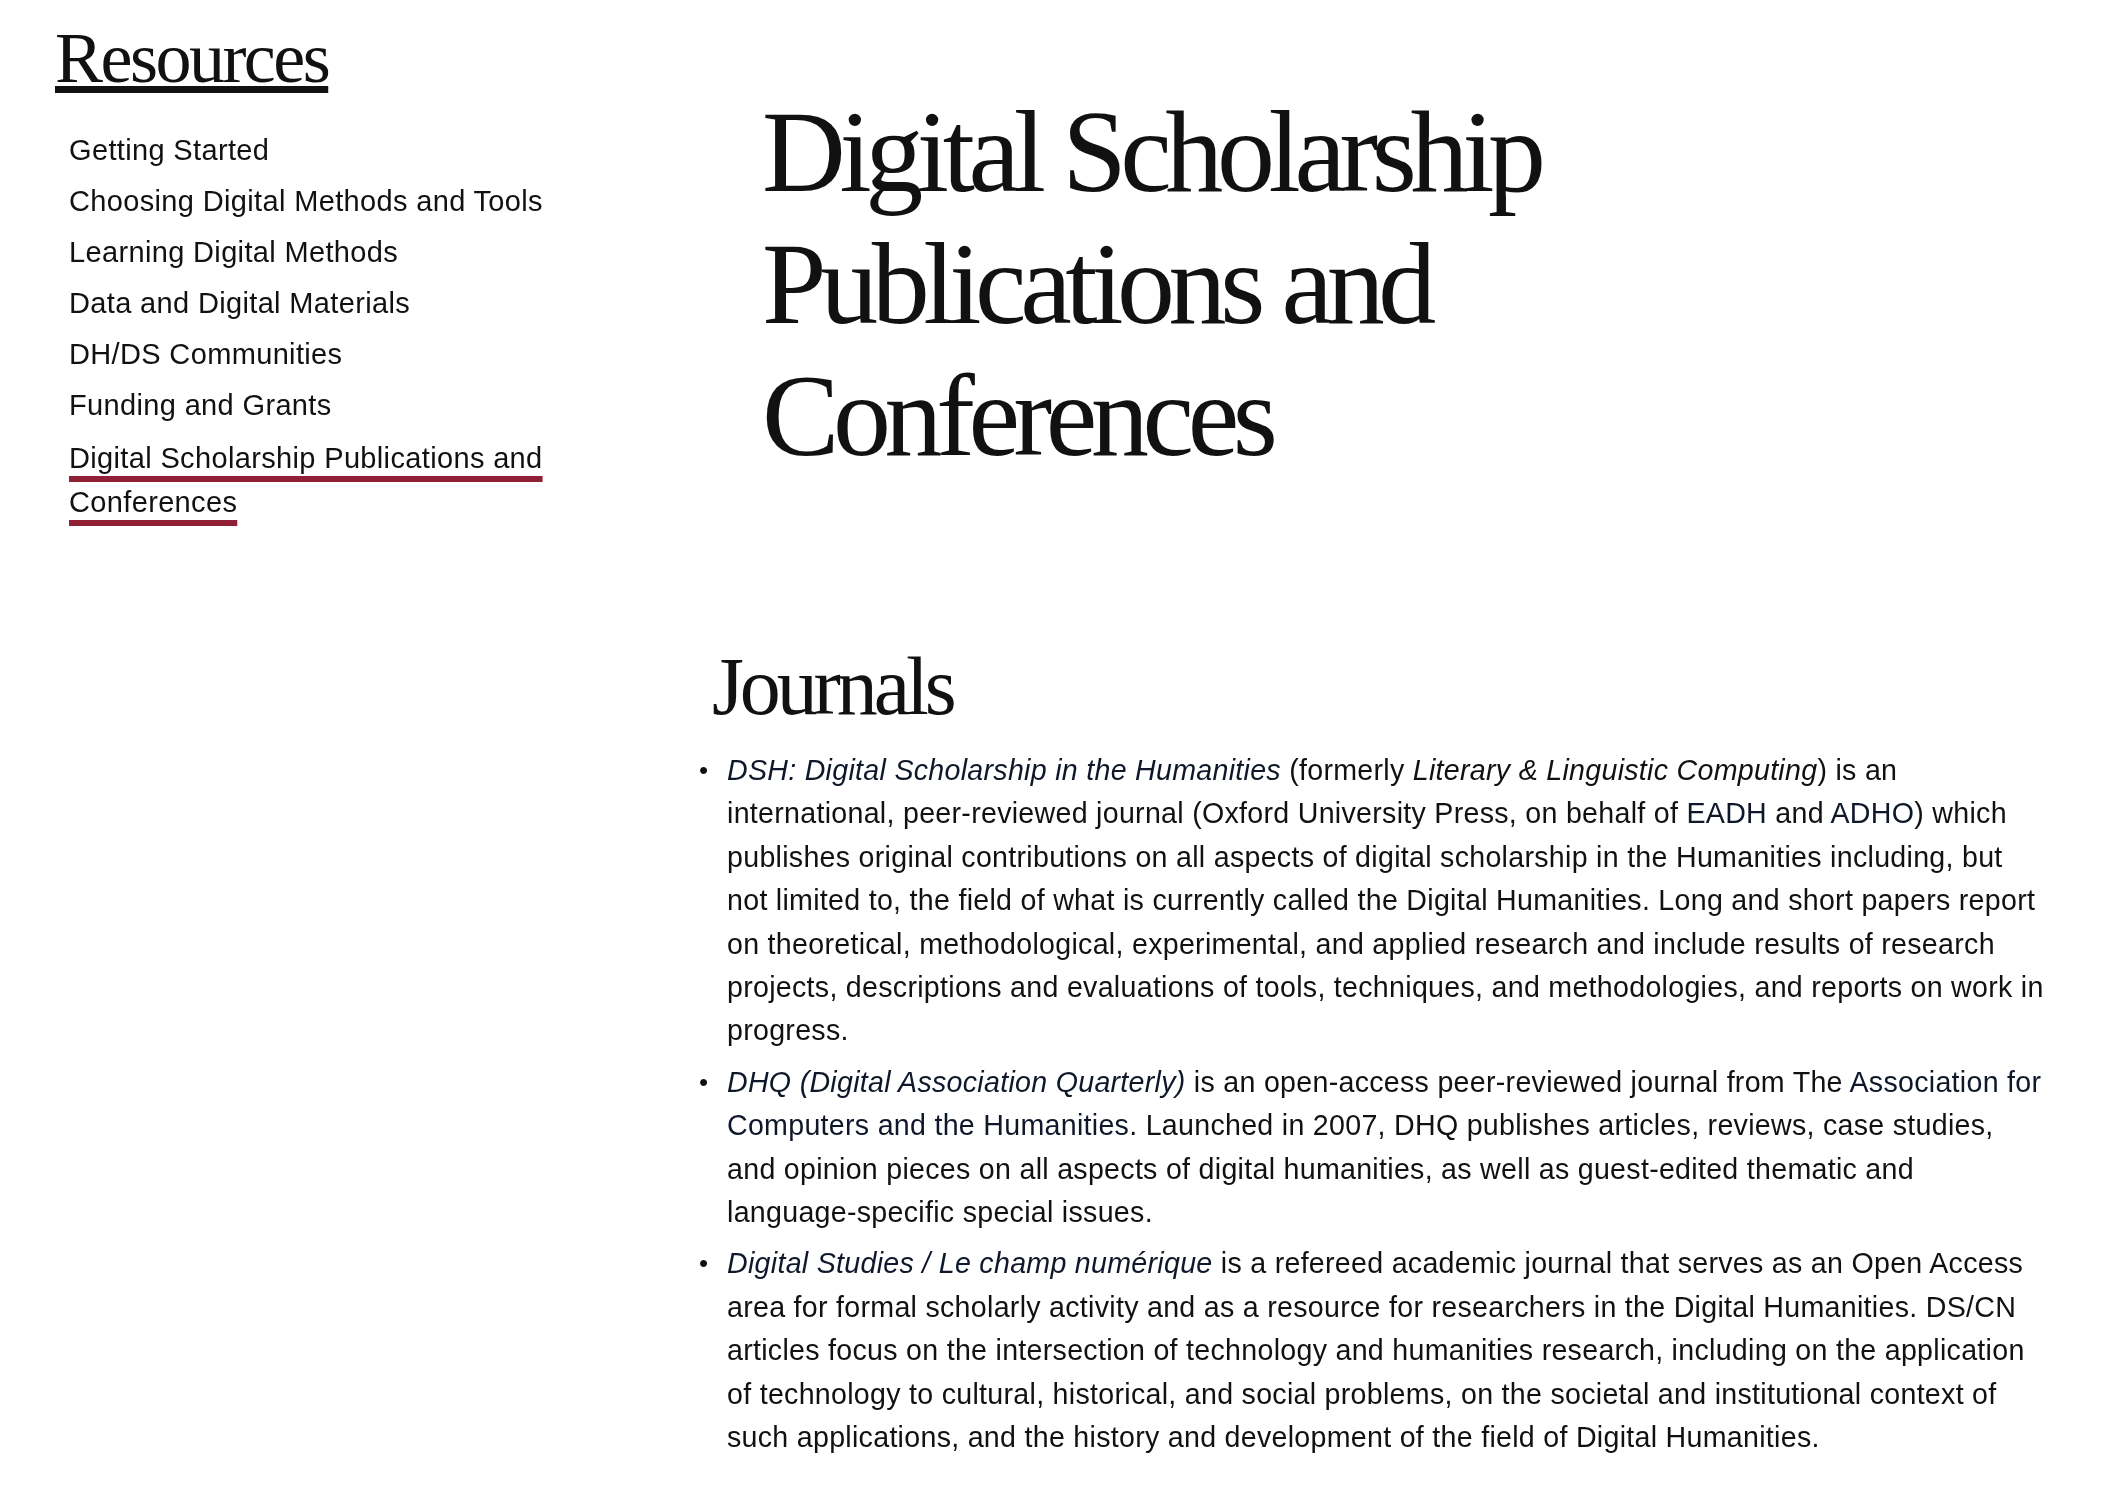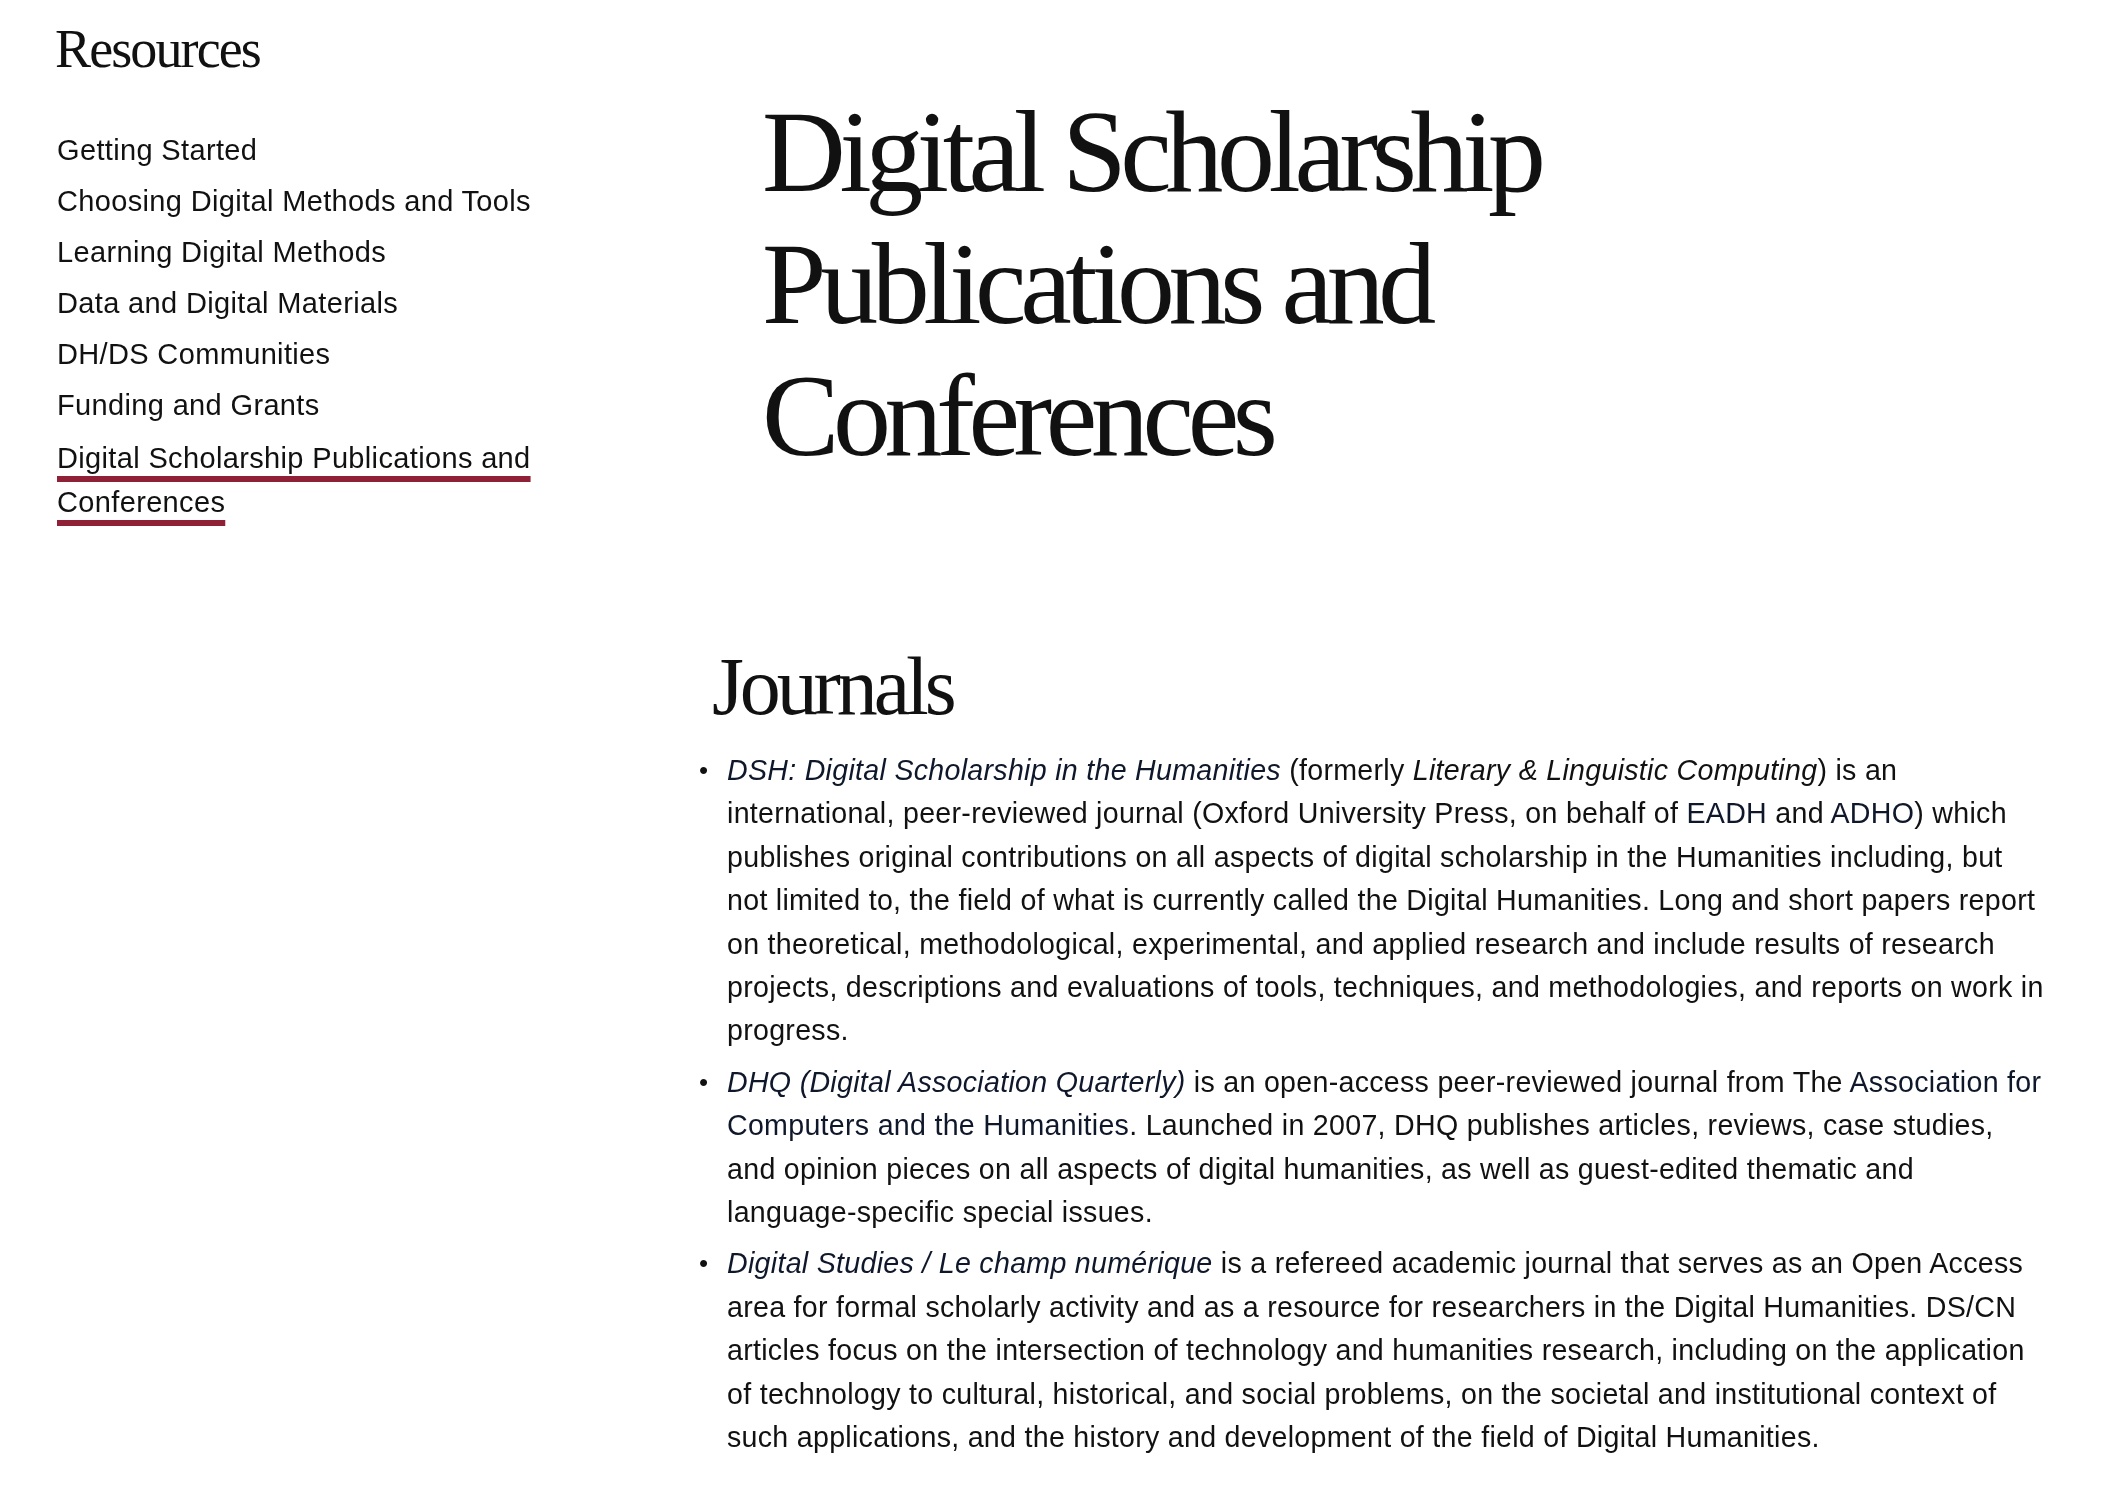--- a/index.html
+++ b/index.html
@@ -18,34 +18,35 @@
     
     .sidebar {
       position: absolute;
       left: 57px;
       top: 0;
       width: 520px;
     }
     .sidebar-title {
       font-family: "Liberation Serif", serif;
       font-weight: 400;
-      font-size: 54px;
+      font-size: 72px;
       letter-spacing: -0.035em;
       line-height: 1;
       margin: 0;
       position: absolute;
       top: 22px;
       left: -2px;
       white-space: nowrap;
       color: #111111;
+      text-decoration: underline;
     }
     .sidebar-nav {
       position: absolute;
       top: 130px;
-      left: 0;
+      left: 12px;
       list-style: none;
       margin: 0;
       padding: 0;
       width: 520px;
     }
     .sidebar-nav li {
       margin: 0;
       padding: 0;
       height: 51px;
     }

